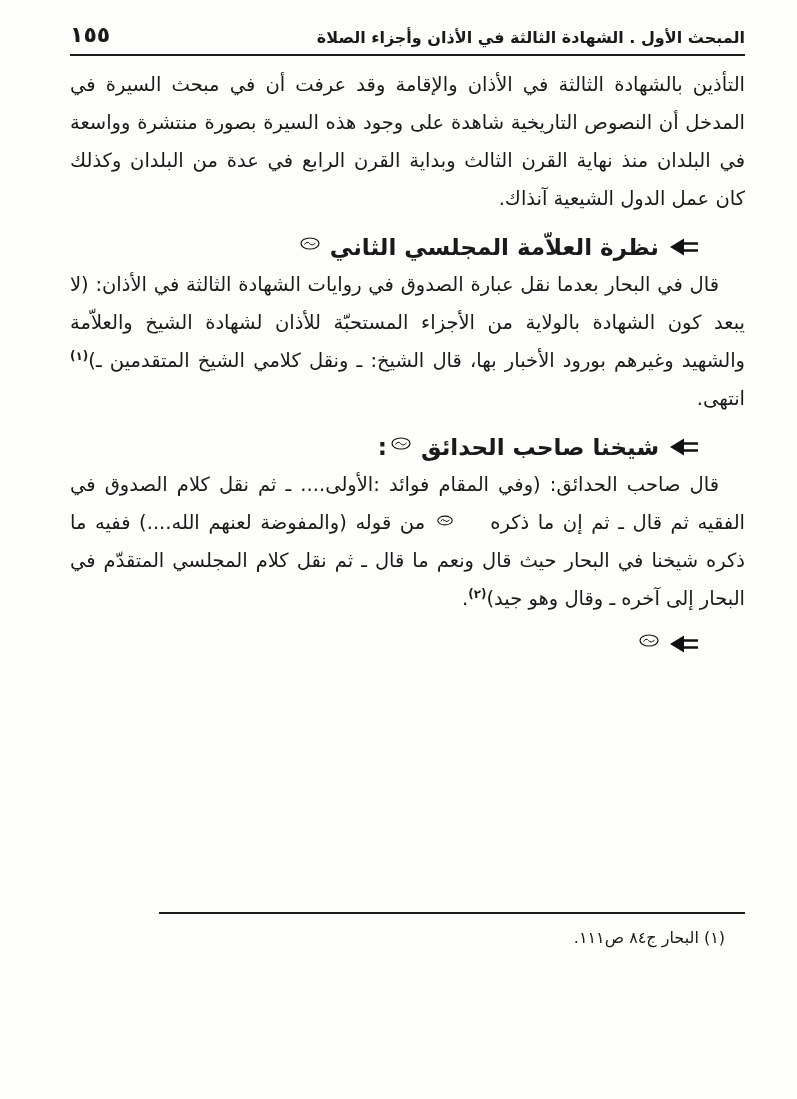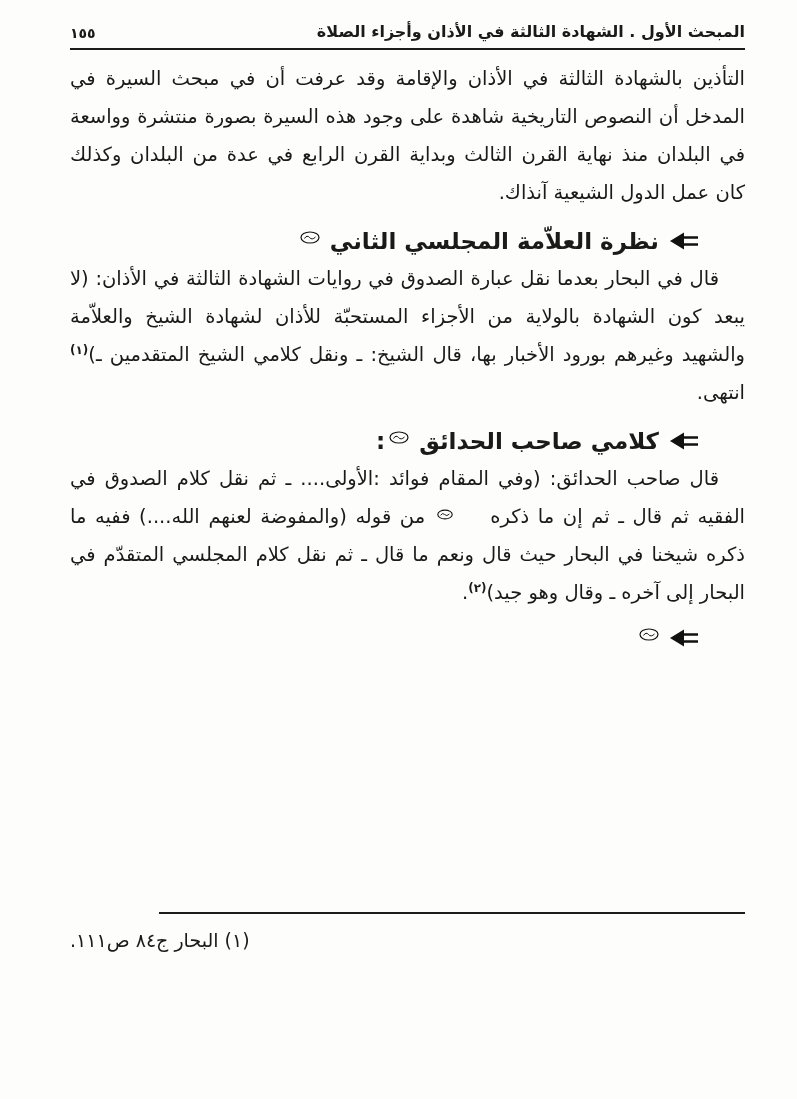--- a/index.html
+++ b/index.html
@@ -24,21 +24,21 @@
     align-items: flex-end;
     border-bottom: 2px solid #1c1c1c;
     padding-bottom: 7px;
   }
   .header-title {
     font-size: 16px;
     font-weight: bold;
     text-align: right;
   }
   .page-number {
-    font-size: 14px;
+    font-size: 22px;
     font-weight: bold;
     letter-spacing: 3px;
   }
 
   
   .body-text { margin-top: 10px; }
 
   .para {
     font-size: 19.5px;
     line-height: 1.95;
@@ -76,24 +76,24 @@
     right: 52px;
     left: 70px;
   }
   .footnote-rule {
     width: 586px;
     height: 2px;
     background: #1c1c1c;
     margin-bottom: 9px;
   }
   .footnote {
-    font-size: 19px;
+    font-size: 16px;
     line-height: 1.85;
     padding-right: 20px;
-    text-align: left;
+    text-align: right;
   }
 </style>
 </head>
 <body>
 
 <div class="page">
 
   <header class="page-header">
     <div class="header-title">المبحث الأول . الشهادة الثالثة في الأذان وأجزاء الصلاة</div>
     <div class="page-number">١٥٥</div>
@@ -123,21 +123,21 @@
     </section>
 
     <section>
       <h2 class="section-heading">
         <span class="bullet-icon">
           <svg width="30" height="20" viewBox="0 0 30 20" aria-hidden="true">
             <polygon points="1,10 15,1.5 15,18.5" fill="#111"></polygon>
             <path d="M14 6.5 H29 M14 13.5 H29" stroke="#111" stroke-width="2.6" fill="none"></path>
           </svg>
         </span>
-        <span class="heading-text">كلامي صاحب الحدائق</span>
+        <span class="heading-text">شيخنا صاحب الحدائق</span>
         <span class="honorific">
           <svg width="20" height="13" viewBox="0 0 20 13" aria-hidden="true">
             <ellipse cx="10" cy="6.5" rx="9" ry="5.5" fill="none" stroke="#111" stroke-width="1.2"></ellipse>
             <path d="M4.5 7.5 Q7 3.5 9.5 6.5 T15.5 6" fill="none" stroke="#111" stroke-width="1"></path>
           </svg>
         </span>
         <span class="heading-suffix">:</span>
       </h2>
       <p class="para para-indent"><span>قال صاحب الحدائق: (وفي المقام فوائد :الأولى.... ـ ثم نقل كلام الصدوق في الفقيه ثم قال ـ ثم إن ما ذكره</span>
         <span class="honorific-inline">

